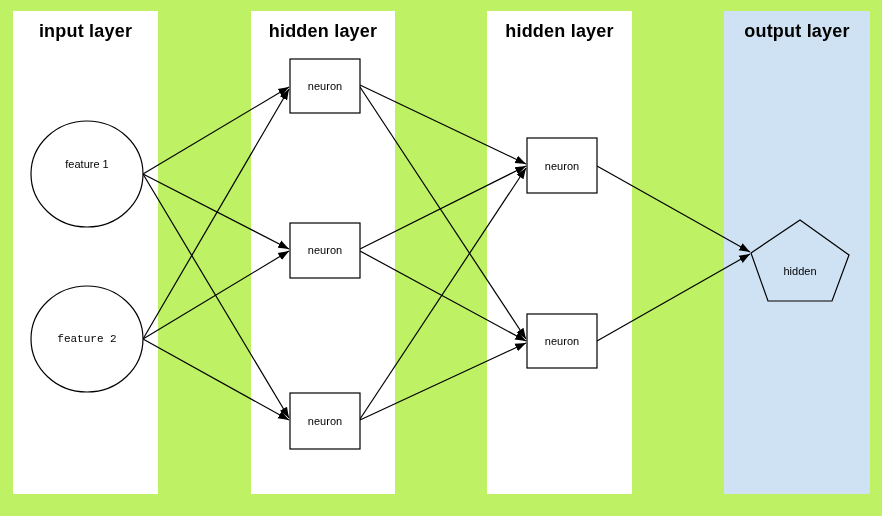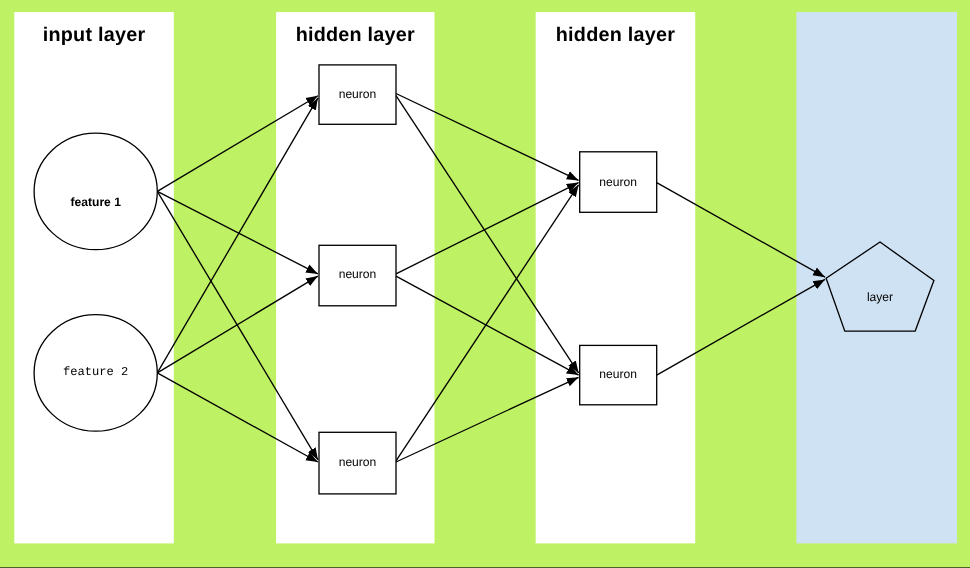--- a/index.html
+++ b/index.html
@@ -75,23 +75,24 @@
 
     <rect class="node-shape" x="527" y="138" width="70" height="55" fill="#ffffff"></rect>
     <rect class="node-shape" x="527" y="314" width="70" height="54" fill="#ffffff"></rect>
 
     <polygon class="node-shape" points="800,220 849,255 832,301 768,301 751,253" fill="#cfe2f3"></polygon>
   </svg>
 
   <div class="layer-title" style="left:13px;  width:145px;">input layer</div>
   <div class="layer-title" style="left:251px; width:144px;">hidden layer</div>
   <div class="layer-title" style="left:487px; width:145px;">hidden layer</div>
+  <div class="layer-title" style="left:724px; width:146px;">output layer</div>
 
-  <div class="node-label" style="left:87px;  top:184px;font-weight:bold;">feature 1</div>
+  <div class="node-label" style="left:87px;  top:164px;">feature 1</div>
   <div class="node-label" style="left:87px;  top:339px;font-family:Liberation Mono, monospace;">feature 2</div>
   <div class="node-label" style="left:325px; top:86px;">neuron</div>
   <div class="node-label" style="left:325px; top:250px;">neuron</div>
   <div class="node-label" style="left:325px; top:421px;">neuron</div>
   <div class="node-label" style="left:562px; top:166px;">neuron</div>
   <div class="node-label" style="left:562px; top:341px;">neuron</div>
-  <div class="node-label" style="left:800px; top:271px;">layer</div>
+  <div class="node-label" style="left:800px; top:271px;">hidden</div>
 
 </div>
 
 </body></html>

